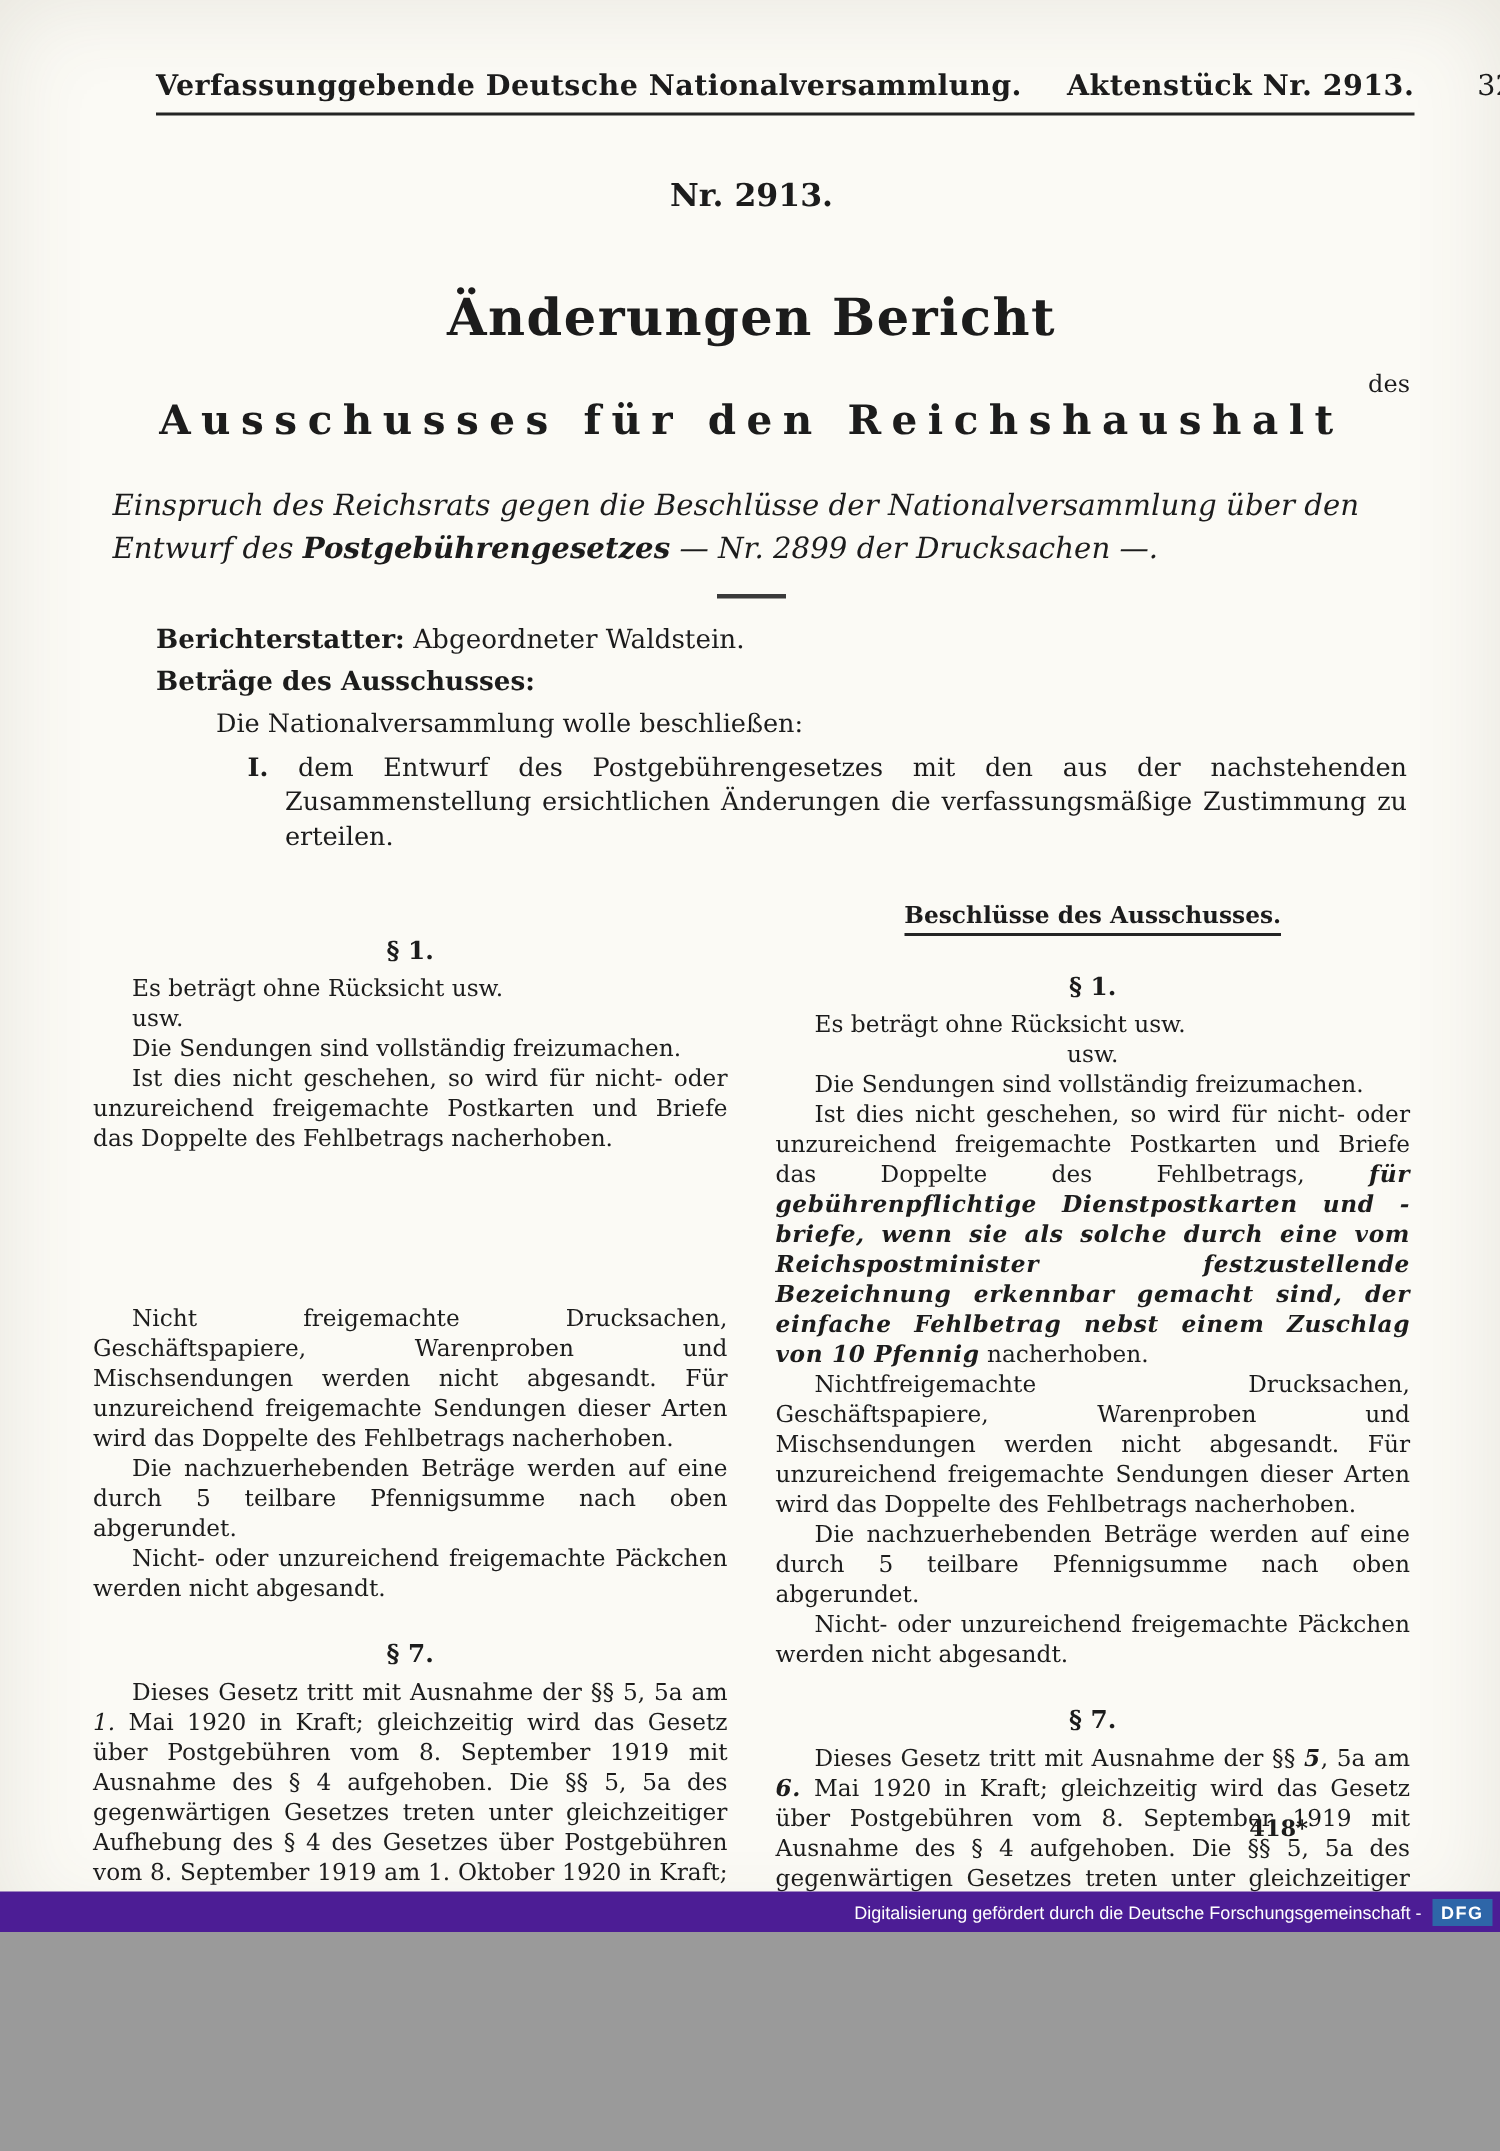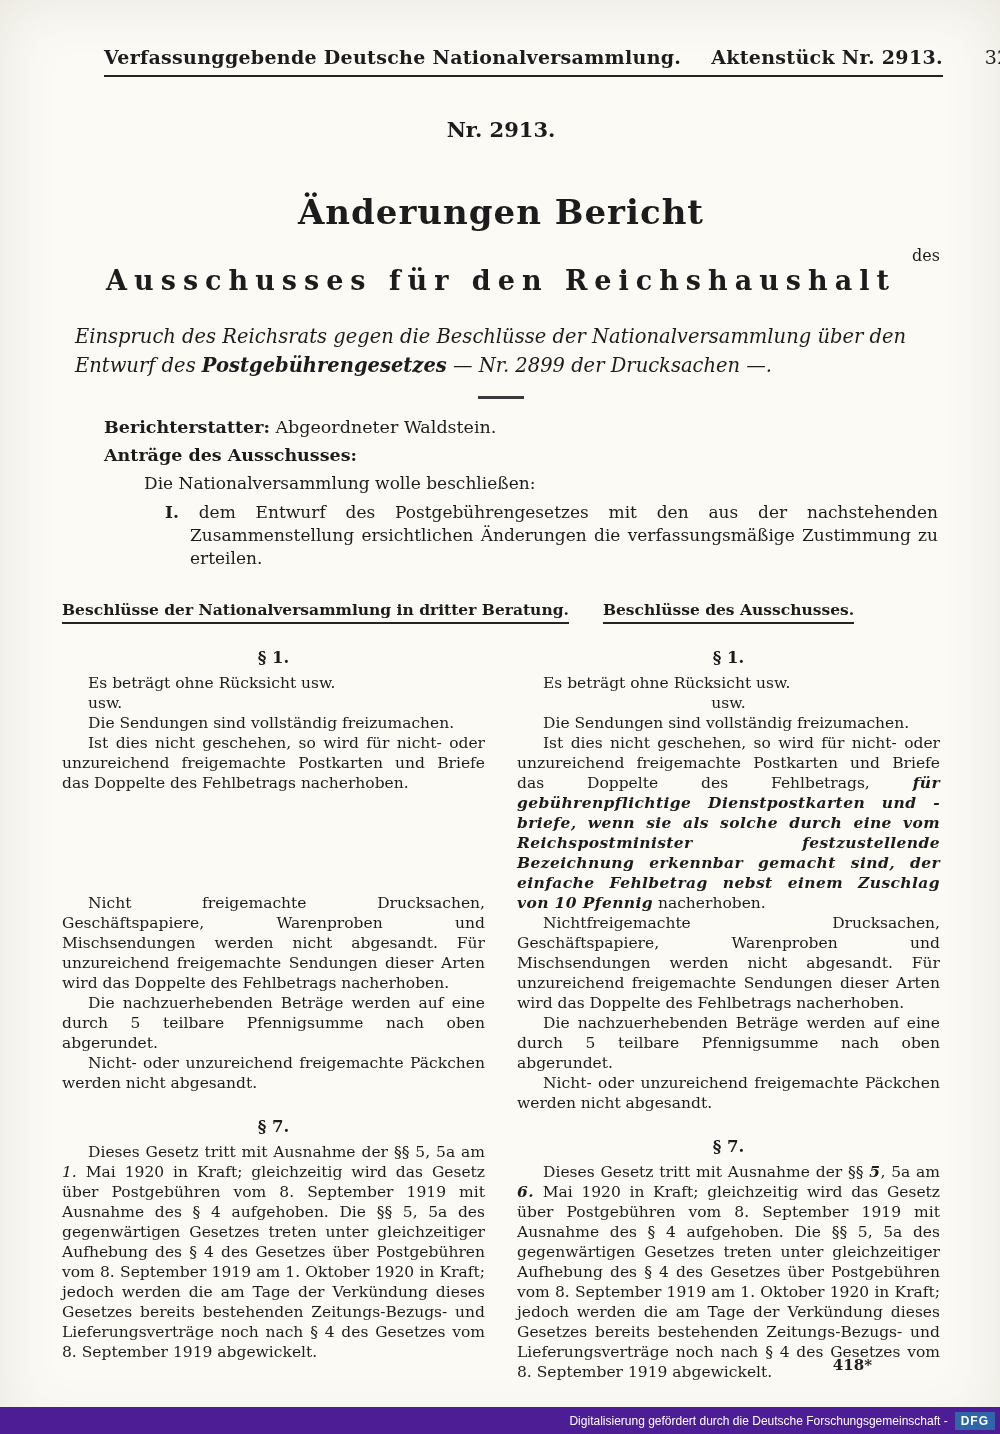--- a/index.html
+++ b/index.html
@@ -1,17 +1,17 @@
 <!DOCTYPE html>
 <html><head>
 <meta charset="utf-8">
 <style>
   html,body{margin:0;padding:0;background:#9a9a9a;}
   .page{
-    width:1000px;height:1434px;margin:0 auto;position:relative;
+    width:1000px;height:1288px;margin:0 auto;position:relative;
     background:#fbfaf5;color:#1c1c1c;overflow:hidden;
     font-family:"DejaVu Serif", serif;
     box-shadow:inset 0 0 60px rgba(90,80,60,.12);
   }
   .inner{padding:46px 60px 0 62px;}
 
   
   .masthead{display:flex;align-items:baseline;}
   .mast-spacer{width:66px;}
   .mast-title{
@@ -78,29 +78,28 @@
     <div class="main-title">Änderungen Bericht</div>
     <div class="small-center">des</div>
     <div class="committee">Ausschusses für den Reichshaushalt</div>
 
     <p class="subject"><span>Einspruch des Reichsrats gegen die Beschlüsse der Nationalversammlung über den Entwurf des </span><b>Postgebührengesetzes</b><span> — Nr. 2899 der Drucksachen —.</span></p>
 
     <div class="short-rule"></div>
 
     <p class="reporter"><b>Berichterstatter:</b><span> Abgeordneter Waldstein.</span></p>
 
-    <p class="motions">Anträge des Ausschusses:</p>
+    <p class="motions">Beträge des Ausschusses:</p>
     <p class="intro">Die Nationalversammlung wolle beschließen:</p>
 
     <p class="item"><b>I.</b><span> dem Entwurf des Postgebührengesetzes mit den aus der nachstehenden Zusammenstellung ersichtlichen Änderungen die verfassungsmäßige Zustimmung zu erteilen.</span></p>
 
     <div class="columns">
 
       <div class="col">
-        <div class="col-heading"><span>Beschlüsse der Nationalversammlung in dritter Beratung.</span></div>
 
         <div class="sec-heading">§ 1.</div>
         <p class="para">Es beträgt ohne Rücksicht usw.</p>
         <p class="para">usw.</p>
         <p class="para">Die Sendungen sind vollständig freizumachen.</p>
         <p class="para">Ist dies nicht geschehen, so wird für nicht- oder unzureichend freigemachte Postkarten und Briefe das Doppelte des Fehlbetrags nacherhoben.</p>
 
         <div class="spacer"></div>
 
         <p class="para">Nicht freigemachte Drucksachen, Geschäftspapiere, Warenproben und Mischsendungen werden nicht abgesandt. Für unzureichend freigemachte Sendungen dieser Arten wird das Doppelte des Fehlbetrags nacherhoben.</p>

